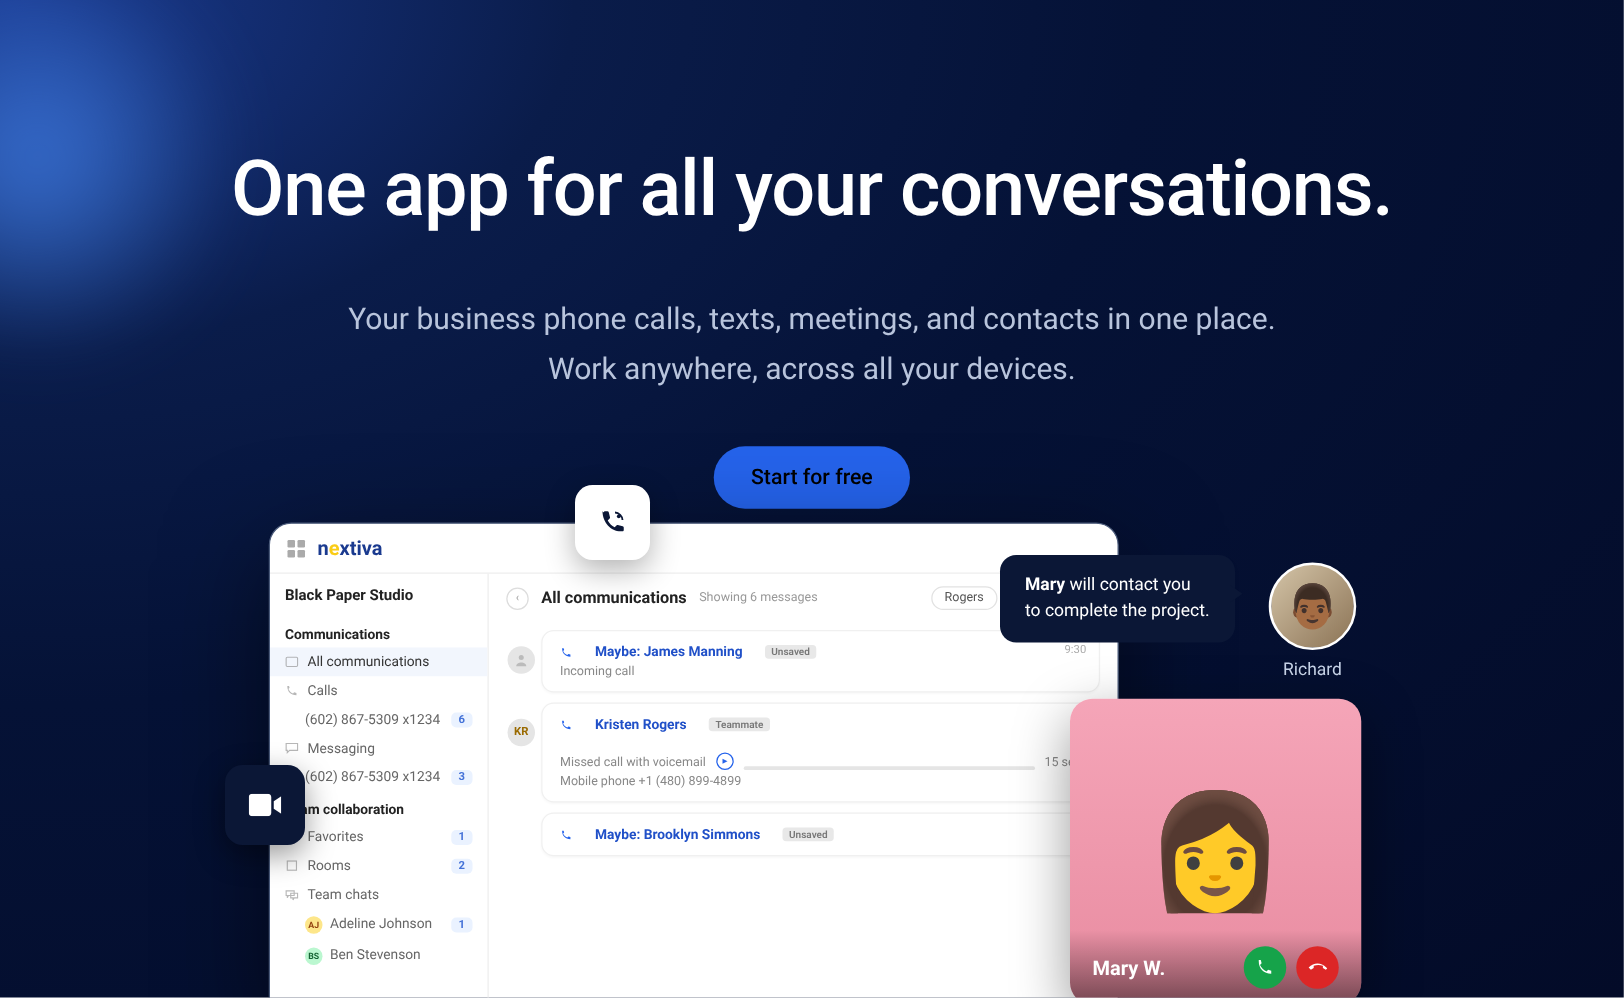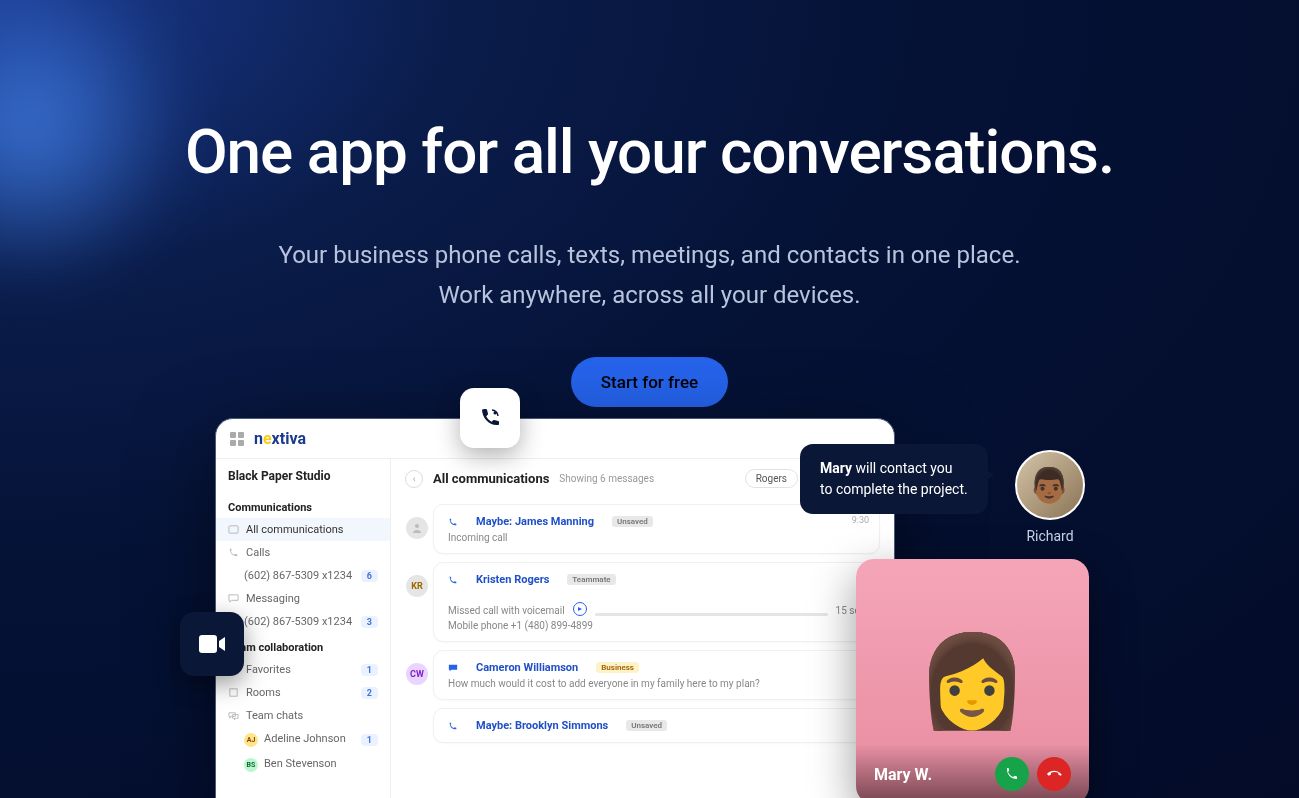--- a/index.html
+++ b/index.html
@@ -210,31 +210,20 @@
           </div>
         <div class="play-row">
             <span class="card-sub" style="margin:0">Missed call with voicemail</span>
             <span class="play-btn"></span>
             <span class="track"></span>
             <span class="card-sub" style="margin:0">15 sec</span>
           </div>
         <div class="card-sub">Mobile phone +1 (480) 899-4899</div>
       </div>
 
-      <div class="card">
-        <div class="card-av" style="background:#e9d5ff;color:#7e22ce">CW</div>
-        <div class="card-row">
-            <svg width="10" height="10" viewBox="0 0 12 12">
-              <path d="M1 2h10v6H4l-2 2V8H1z" fill="#2563eb"></path>
-            </svg>
-            <span class="card-name">Cameron Williamson</span>
-            <span class="tag ylw">Business</span>
-          </div>
-        <div class="card-sub">How much would it cost to add everyone in my family here to my plan?</div>
-      </div>
 
       <div class="card">
         <div class="card-row">
             <svg width="10" height="10" viewBox="0 0 12 12">
               <path d="M2 2c0 5 3 8 8 8v-2l-2-.5-1 1c-2-1-3-2-4-4l1-1L3.5 2z" fill="#2563eb"></path>
             </svg>
             <span class="card-name">Maybe: Brooklyn Simmons</span>
             <span class="tag">Unsaved</span>
           </div>
       </div>

